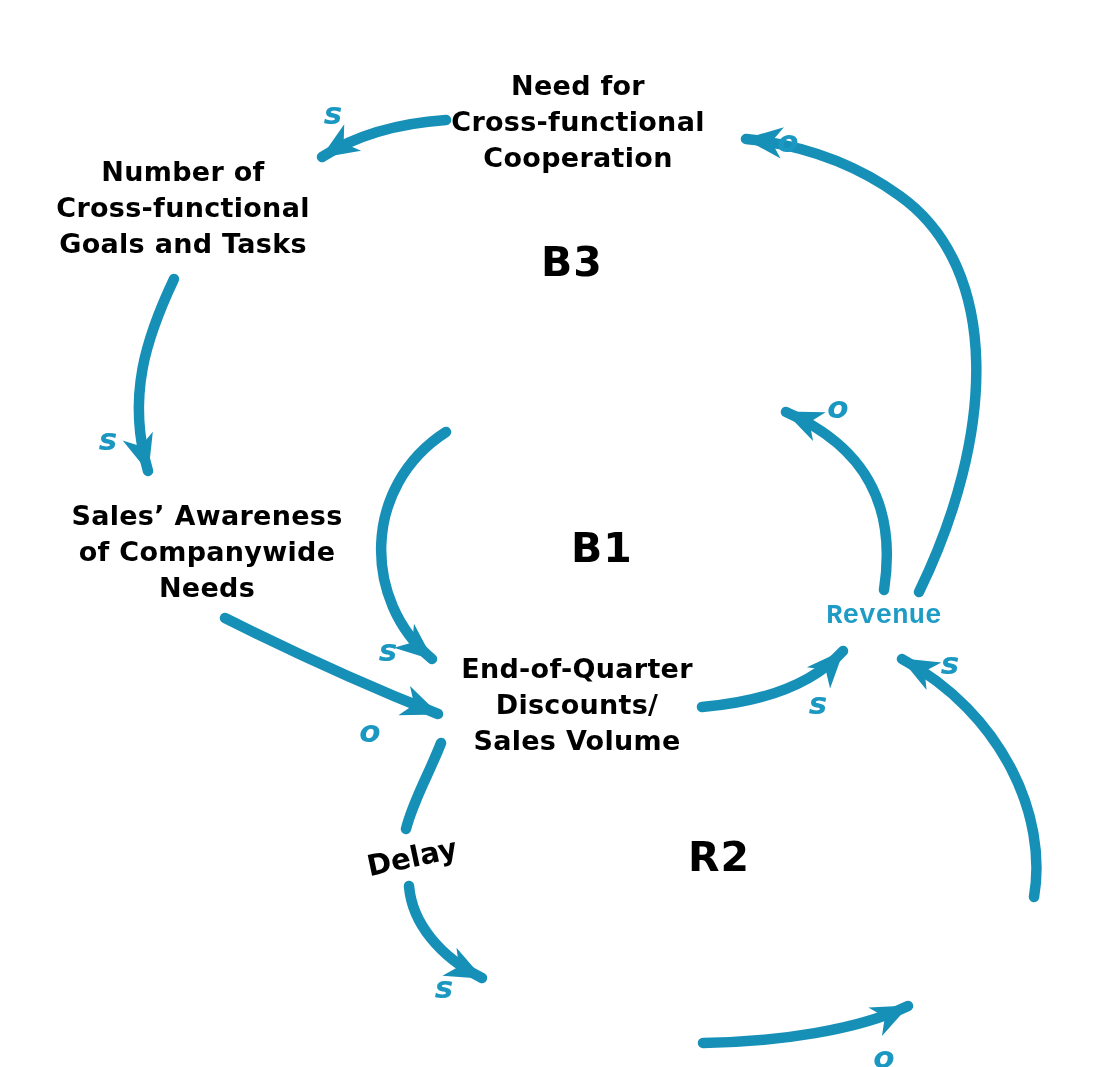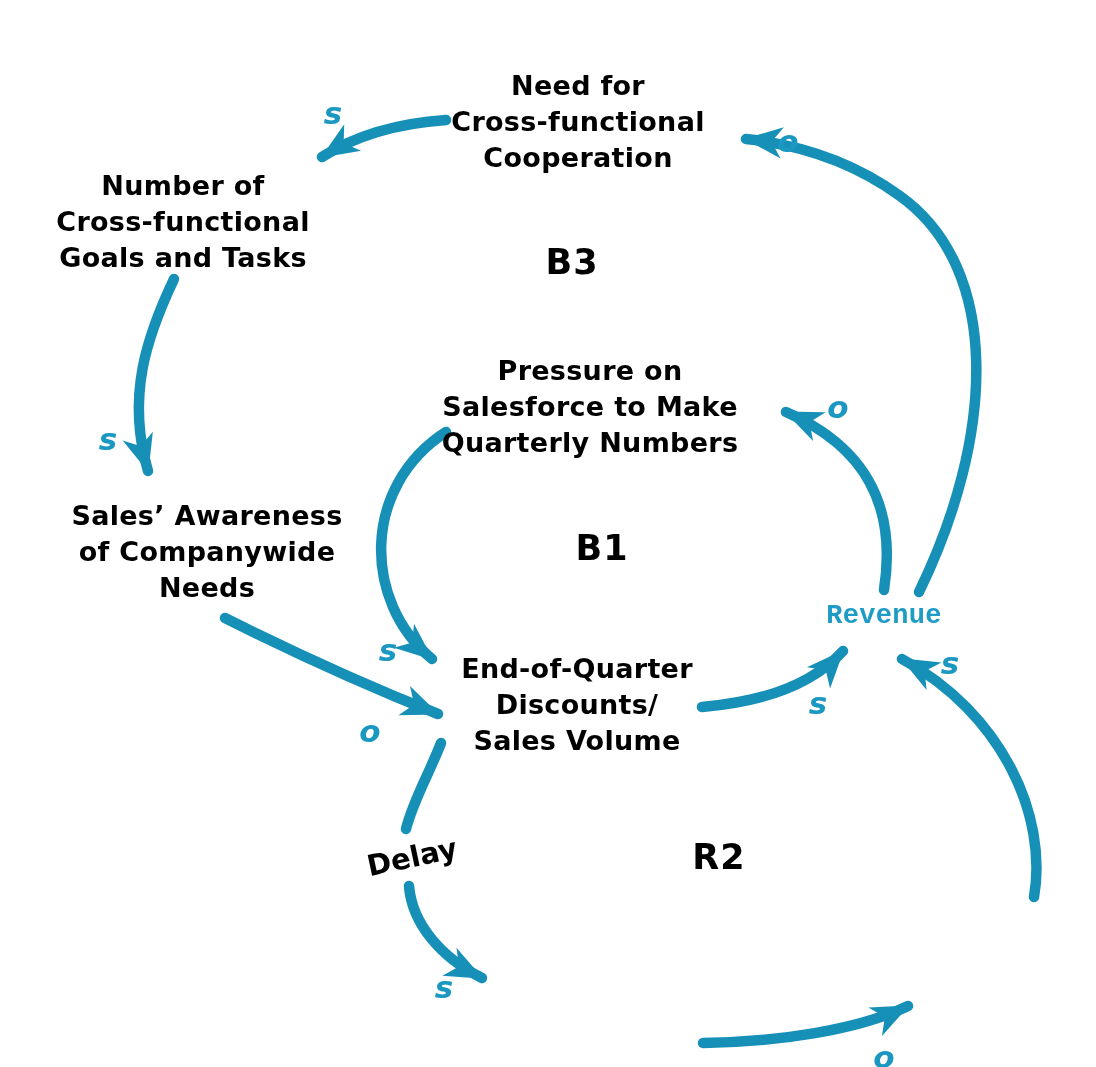--- a/index.html
+++ b/index.html
@@ -41,21 +41,21 @@
     letter-spacing: 0.3px;
   }
   .node.teal {
     color: #1f9cc5;
     font-family: Liberation Mono, monospace;
   }
   .loop-label {
     position: absolute;
     transform: translate(-50%, -50%);
     color: #000000;
-    font-size: 35px;
+    font-size: 41px;
     font-weight: 600;
     letter-spacing: 1px;
   }
   .pol {
     position: absolute;
     transform: translate(-50%, -50%);
     color: #1b98c2;
     font-size: 31px;
     font-weight: bold;
     font-style: italic;
@@ -89,29 +89,26 @@
     <path d="M 884 549 C 897 465 866 406 786 371" marker-end="url(#ah)"></path>
     <path d="M 919 551 C 995 395 1002 228 900 155 C 853 121 802 104 746 98" marker-end="url(#ah)"></path>
     <path d="M 441 702 C 429 733 413 760 406 788"></path>
     <path d="M 409 845 C 412 882 440 916 482 937" marker-end="url(#ah)"></path>
     <path d="M 703 1002 C 778 1001 858 989 908 965" marker-end="url(#ah)"></path>
   </svg>
 
   <div class="node" style="left:578px; top:81px">Need for
 Cross-functional
 Cooperation</div>
-  <div class="node" style="left:183px; top:181px">Number of
+  <div class="node" style="left:183px; top:167px">Number of
 Cross-functional
 Goals and Tasks</div>
   <div class="node" style="left:207px; top:511px">Sales’ Awareness
 of Companywide
 Needs</div>
-  <div class="node" style="left:590px; top:366px">Pressure on
-Salesforce to Make
-Quarterly Numbers</div>
   <div class="node" style="left:577px; top:664px">End-of-Quarter
 Discounts/
 Sales Volume</div>
   <div class="node teal" style="left:884px; top:576px">Revenue</div>
 
   <div class="loop-label" style="left:572px; top:221px">B3</div>
   <div class="loop-label" style="left:602px; top:507px">B1</div>
   <div class="loop-label" style="left:719px; top:816px">R2</div>
 
   <div class="pol" style="left:333px; top:72px">s</div>

